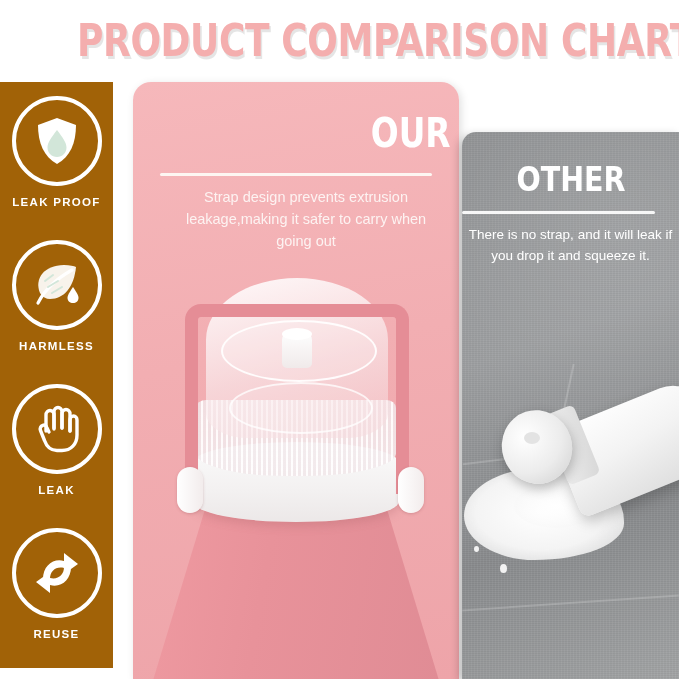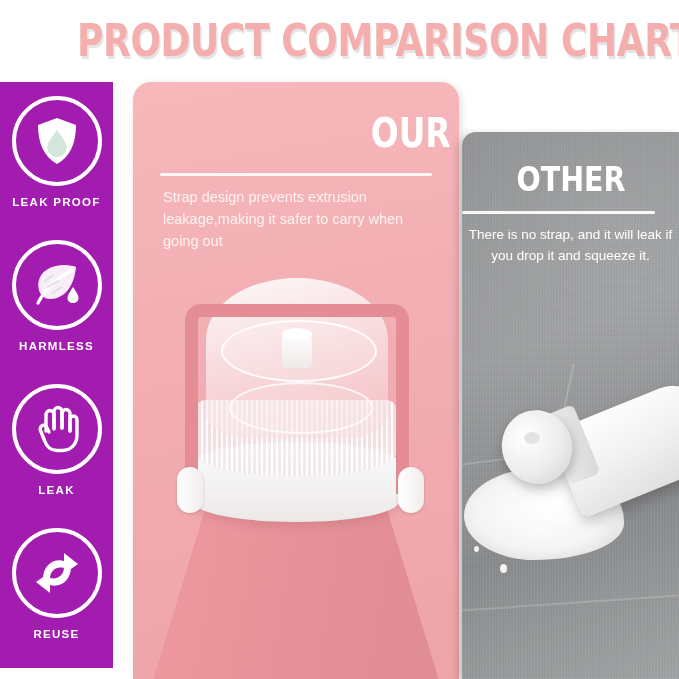--- a/index.html
+++ b/index.html
@@ -39,21 +39,21 @@
     white-space: nowrap;
   }
 
   
   .sidebar {
     position: absolute;
     left: 0;
     top: 82px;
     width: 113px;
     height: 586px;
-    background: #a21caf;
+    background: #a16207;
   }
   .feature {
     position: absolute;
     left: 0;
     width: 113px;
     text-align: center;
   }
   .feature-0 { top: 14px; }
   .feature-1 { top: 158px; }
   .feature-2 { top: 302px; }
@@ -112,23 +112,24 @@
     position: absolute;
     left: 27px;
     top: 91px;
     width: 272px;
     height: 3px;
     background: #fdf6f2;
     border-radius: 2px;
   }
   .our-body {
     position: absolute;
-    left: 30px;
+    left: 40px;
     top: 104px;
     width: 266px;
+    text-align: center;
     font-size: 14.5px;
     line-height: 22px;
     color: #fdf3f2;
   }
 
   
   .bottle-wrap {
     position: absolute;
     left: 0;
     top: 0;

